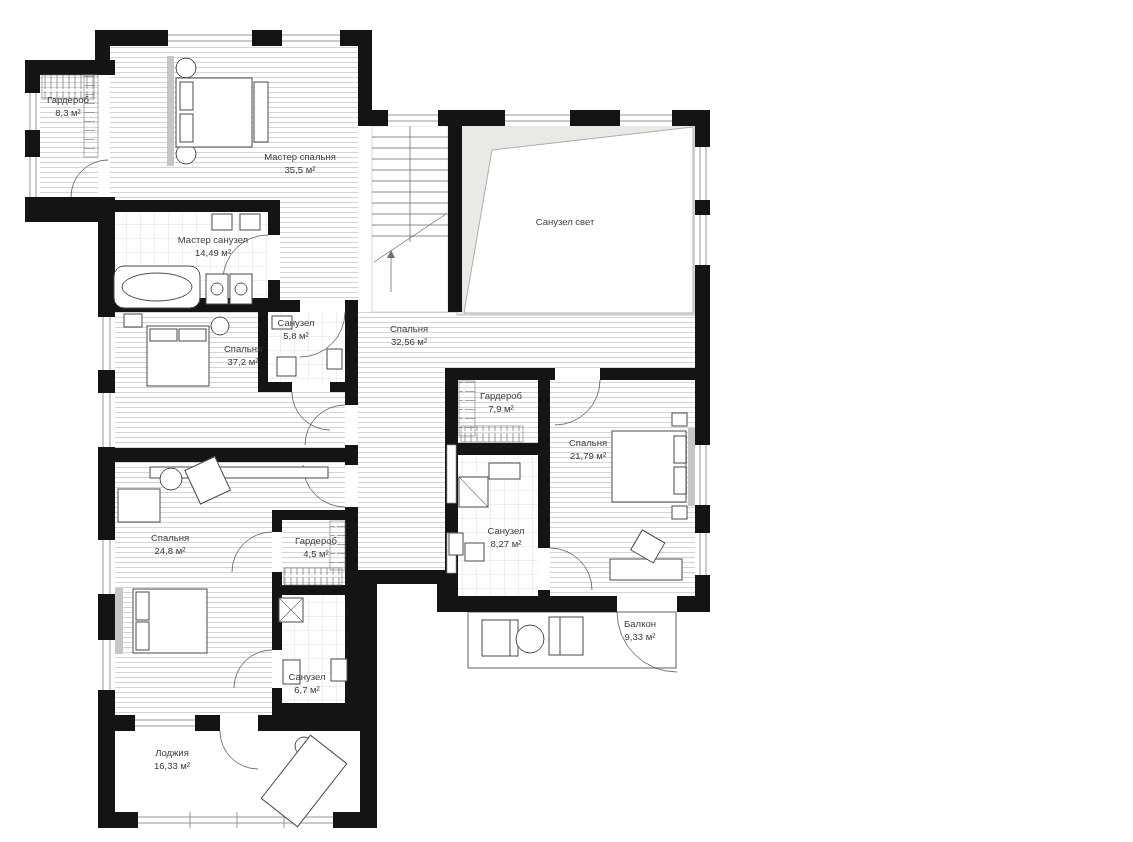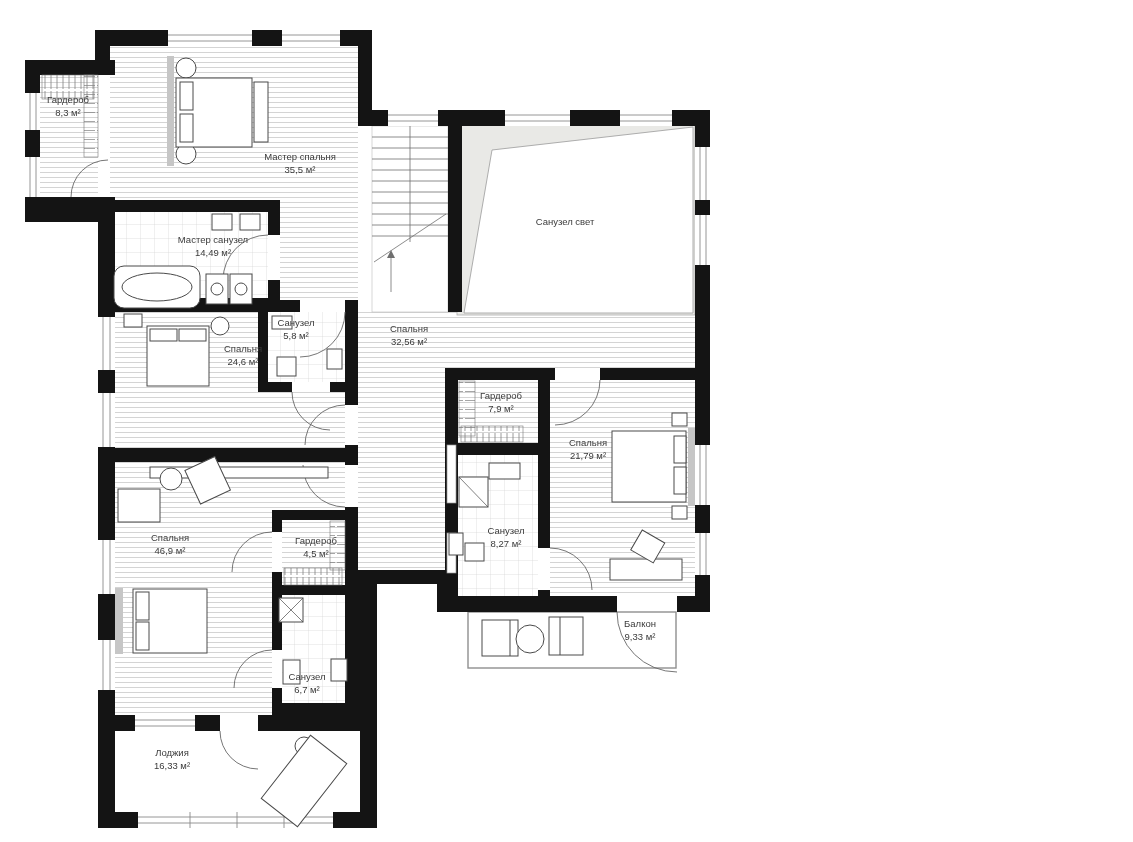--- a/index.html
+++ b/index.html
@@ -303,21 +303,21 @@
 <div class="room-label" style="left:300px;top:164px">
   <span class="rname">Мастер спальня</span>
   <span class="rarea">35,5 м²</span>
 </div>
 <div class="room-label" style="left:213px;top:247px">
   <span class="rname">Мастер санузел</span>
   <span class="rarea">14,49 м²</span>
 </div>
 <div class="room-label" style="left:243px;top:356px">
   <span class="rname">Спальня</span>
-  <span class="rarea">24,6 м²</span>
+  <span class="rarea">37,2 м²</span>
 </div>
 <div class="room-label" style="left:296px;top:330px">
   <span class="rname">Санузел</span>
   <span class="rarea">5,8 м²</span>
 </div>
 <div class="room-label" style="left:409px;top:336px">
   <span class="rname">Спальня</span>
   <span class="rarea">32,56 м²</span>
 </div>
 <div class="room-label" style="left:565px;top:222px">
@@ -335,21 +335,21 @@
 <div class="room-label" style="left:506px;top:538px">
   <span class="rname">Санузел</span>
   <span class="rarea">8,27 м²</span>
 </div>
 <div class="room-label" style="left:640px;top:631px">
   <span class="rname">Балкон</span>
   <span class="rarea">9,33 м²</span>
 </div>
 <div class="room-label" style="left:170px;top:545px">
   <span class="rname">Спальня</span>
-  <span class="rarea">46,9 м²</span>
+  <span class="rarea">24,8 м²</span>
 </div>
 <div class="room-label" style="left:316px;top:548px">
   <span class="rname">Гардероб</span>
   <span class="rarea">4,5 м²</span>
 </div>
 <div class="room-label" style="left:307px;top:684px">
   <span class="rname">Санузел</span>
   <span class="rarea">6,7 м²</span>
 </div>
 <div class="room-label" style="left:172px;top:760px">

